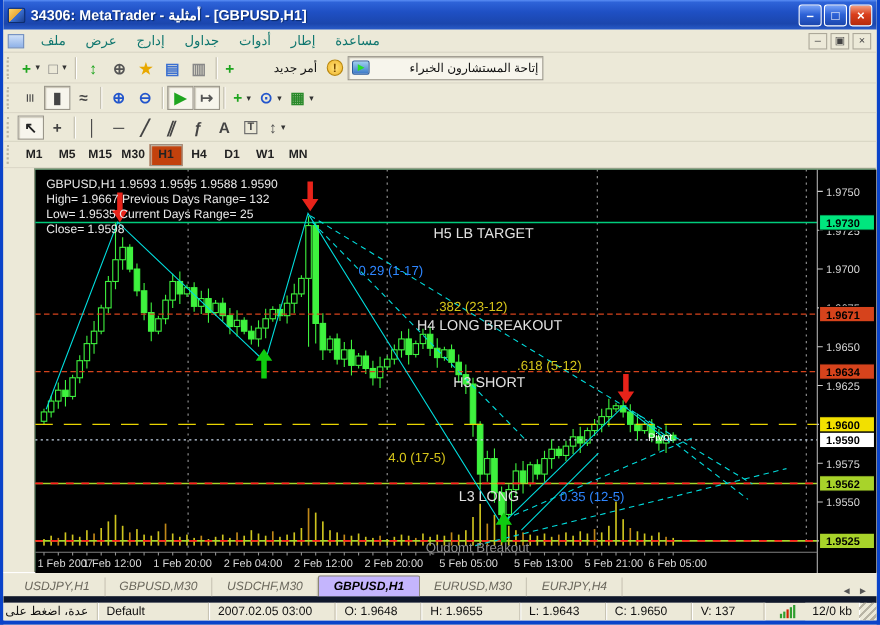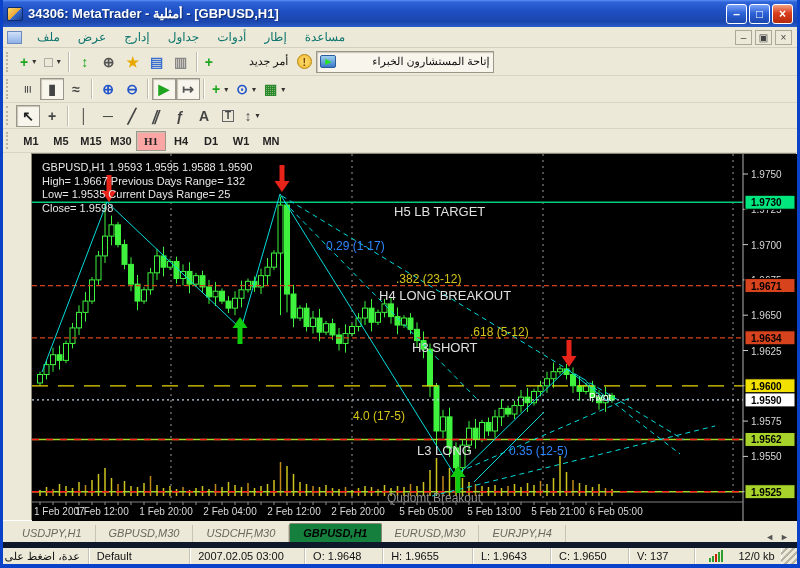--- a/index.html
+++ b/index.html
@@ -29,29 +29,29 @@
   .tb-glyph{font-size:14px;font-weight:bold;line-height:1;}
   .rot90{display:inline-block;transform:rotate(90deg);}
   .slant{display:inline-block;transform:skewX(-20deg);}
   .boxed{border:1px solid #666;padding:0 2px;font-size:10px;}
   .warn-ico{width:15px;height:15px;border-radius:50%;background:radial-gradient(#ffe27a,#f0b428);border:1px solid #b8860b;color:#7a4a00;font-weight:bold;font-size:11px;text-align:center;line-height:14px;}
   .experts-ico{width:16px;height:13px;border-radius:2px;background:linear-gradient(180deg,#9fd0f0,#3a78c8);border:1px solid #2a5a9a;color:#27e127;font-size:8px;text-align:center;line-height:12px;}
   .dd{font-size:8px;color:#333;margin-left:1px;}
   .tb-sep{width:2px;height:20px;border-left:1px solid #c0bcac;border-right:1px solid #fff;margin:0 3px;}
   .tb-label{font-size:11px;color:#111;white-space:nowrap;margin-left:33px;}
   .tf-btn{min-width:30px;height:20px;font-size:11px;font-weight:bold;color:#222;display:flex;align-items:center;justify-content:center;border:1px solid transparent;}
-  .tf-btn.pressed{background:#fca5a5;border:1px solid #9a968a;box-shadow:inset 1px 1px 1px #c8c4b4;font-family:Liberation Serif, serif;}
+  .tf-btn.pressed{background:#c2410c;border:1px solid #9a968a;box-shadow:inset 1px 1px 1px #c8c4b4;}
   
   .chart-row{height:367px;background:#ece9d8;padding-left:28px;position:relative;}
   .chart-frame{width:765px;height:367px;border:1px solid #8a8674;background:#86efac;}
   svg text{font-family:"Liberation Sans",sans-serif;}
   
   .tabbar{height:22px;background:#ece9d8;display:flex;align-items:flex-end;padding:2px 4px 0 6px;border-top:1px solid #fff;}
   .tab{font-size:11px;color:#6a675c;padding:2px 13px 3px 13px;border-right:1px solid #c8c4b4;white-space:nowrap;font-style:italic;}
-  .tab.active{background:#15803d;color:#000;font-weight:bold;border:1px solid #8a8674;border-bottom:none;border-radius:2px 2px 0 0;padding-top:3px;}
+  .tab.active{background:#c4b5fd;color:#000;font-weight:bold;border:1px solid #8a8674;border-bottom:none;border-radius:2px 2px 0 0;padding-top:3px;}
   .tab-arrows{margin-left:auto;display:flex;gap:6px;color:#555;font-size:9px;padding-right:4px;}
   
   .statusbar{height:22px;background:#ece9d8;border-top:6px solid #0f172a;display:flex;align-items:center;font-size:11px;color:#111;justify-content:flex-end;}
   .st-cell{padding:0 8px;height:16px;line-height:16px;border-right:1px solid #c8c4b4;box-shadow:1px 0 0 #fff;white-space:nowrap;overflow:hidden;}
   .st-help{width:88px;direction:rtl;}
   .st-kb{border-right:none;margin-left:8px;}
   .conn{display:flex;align-items:flex-end;gap:1px;height:12px;margin-left:14px;}
   .conn span{width:2px;background:#2f9e2f;display:inline-block;}
   .conn .r{background:#cc2200;}
   .grip-corner{margin-left:auto;width:16px;height:16px;background:repeating-linear-gradient(135deg,transparent 0 3px,#b8b4a4 3px 5px);}

